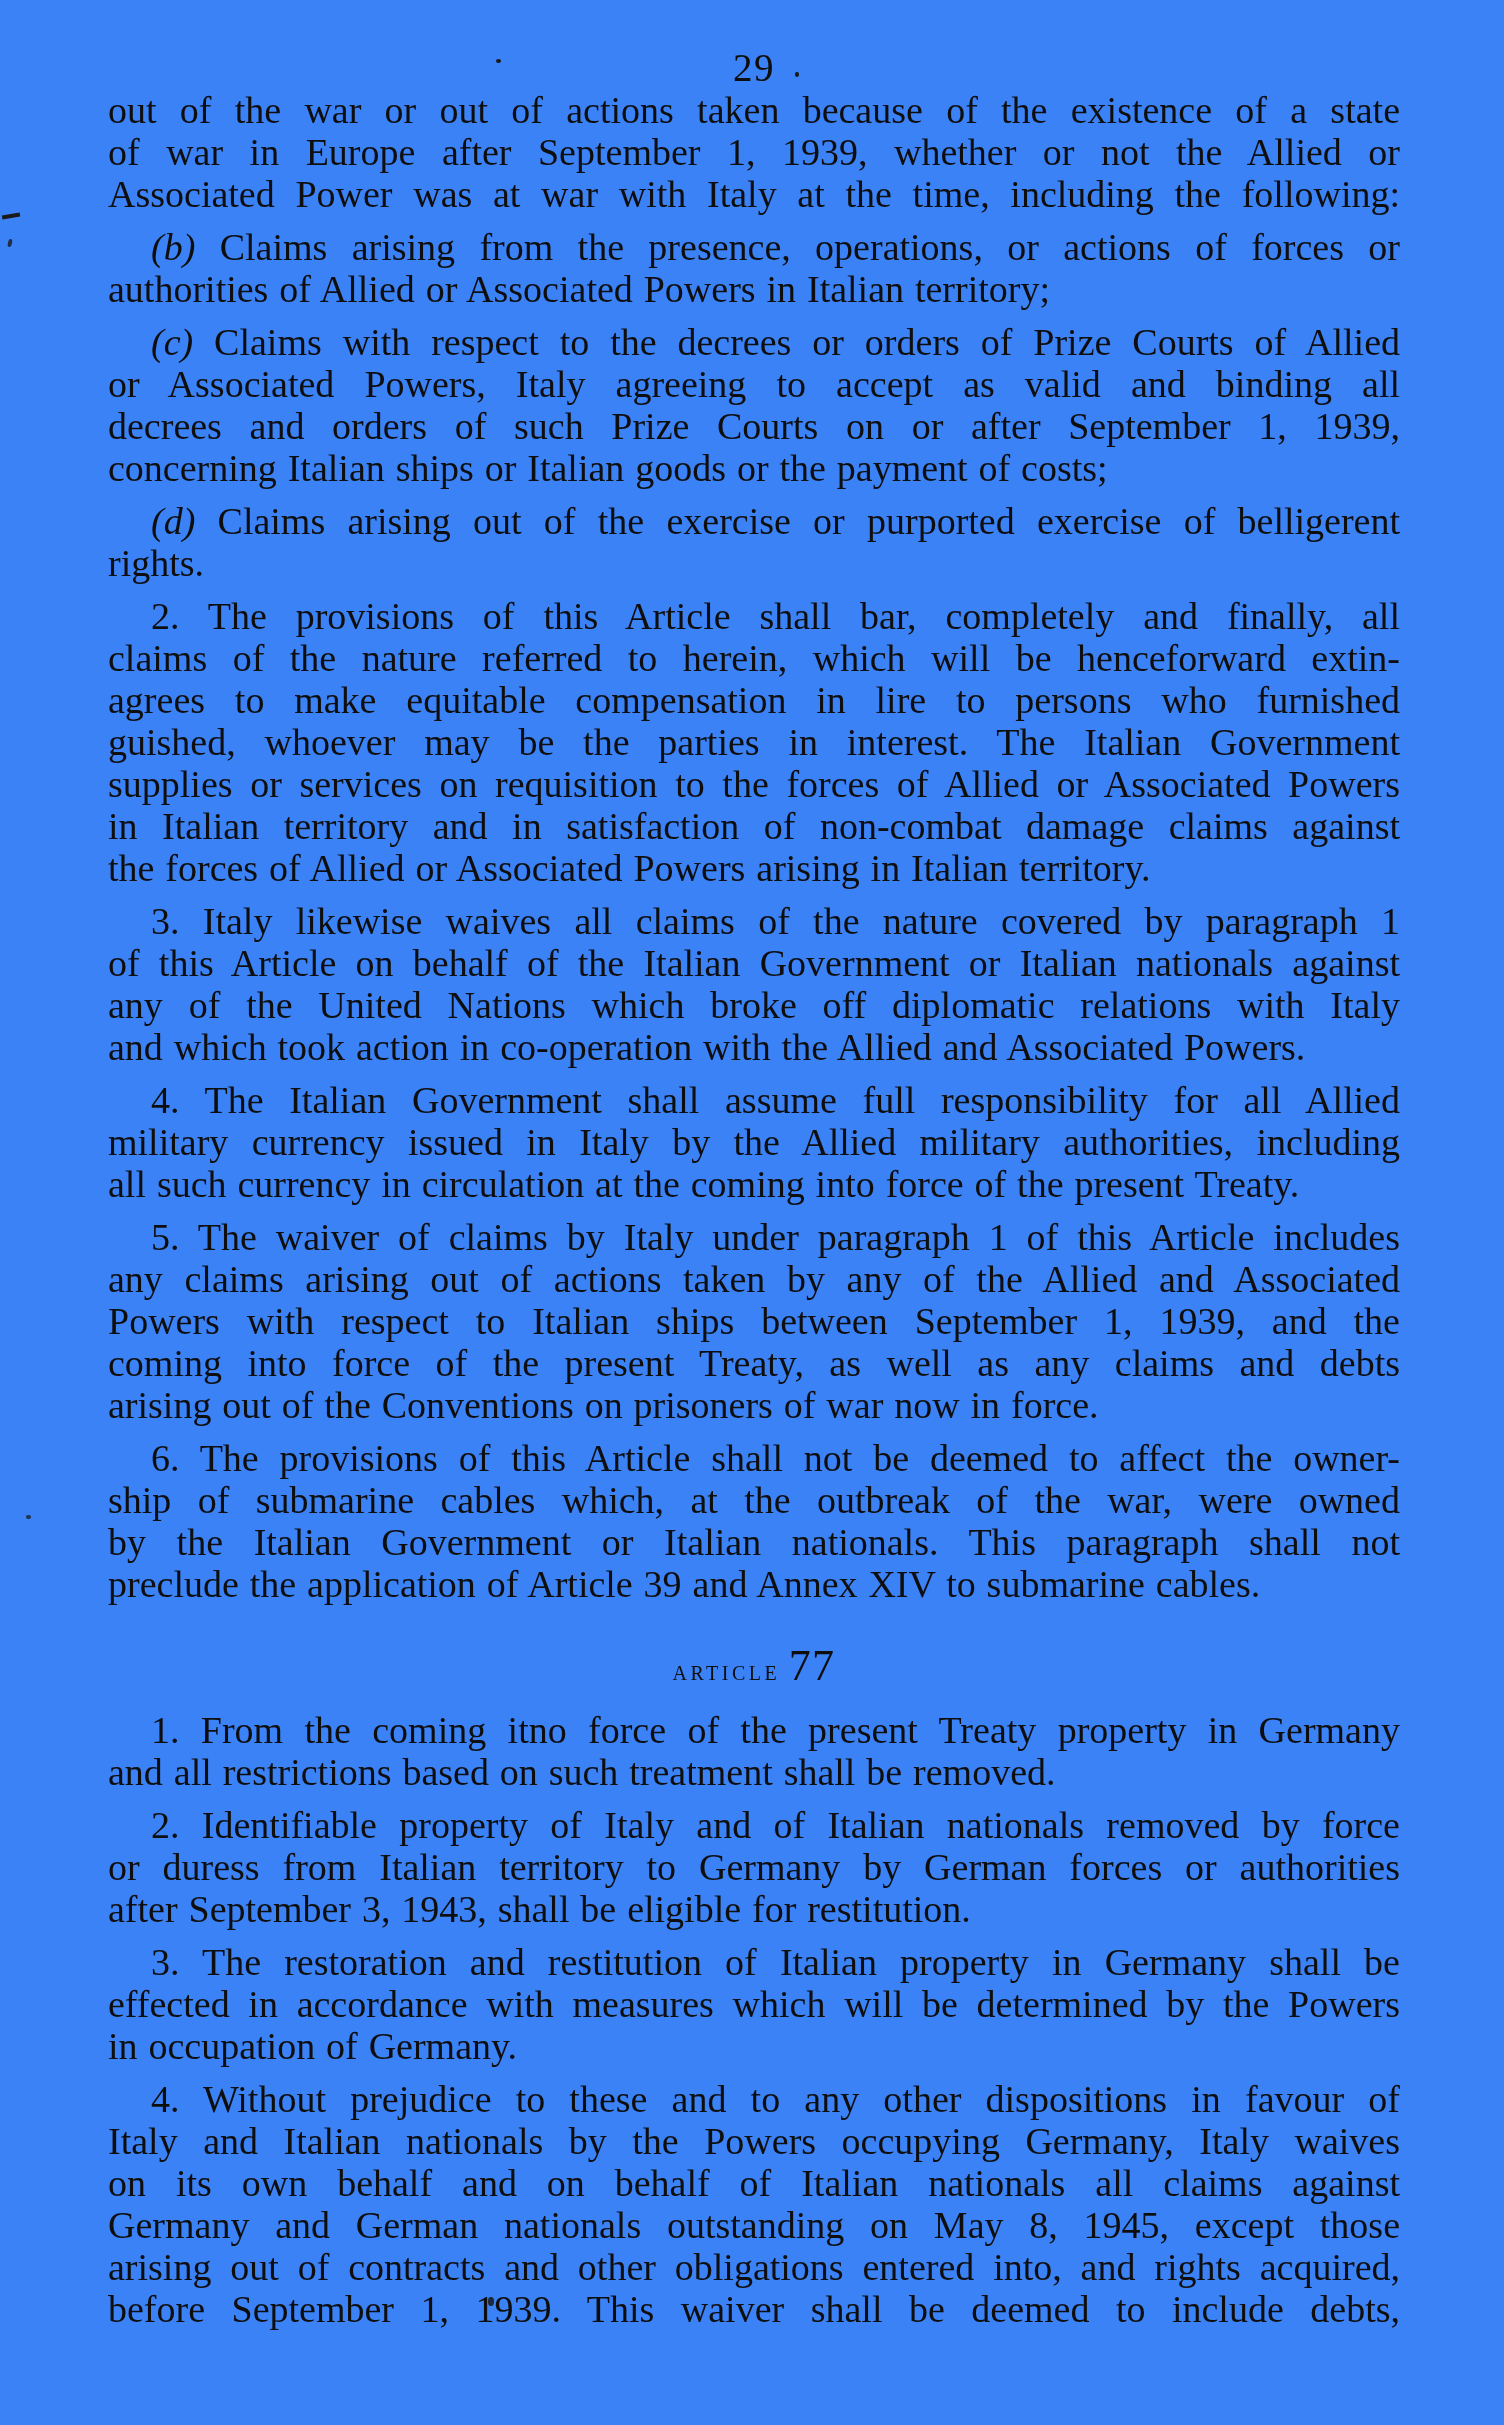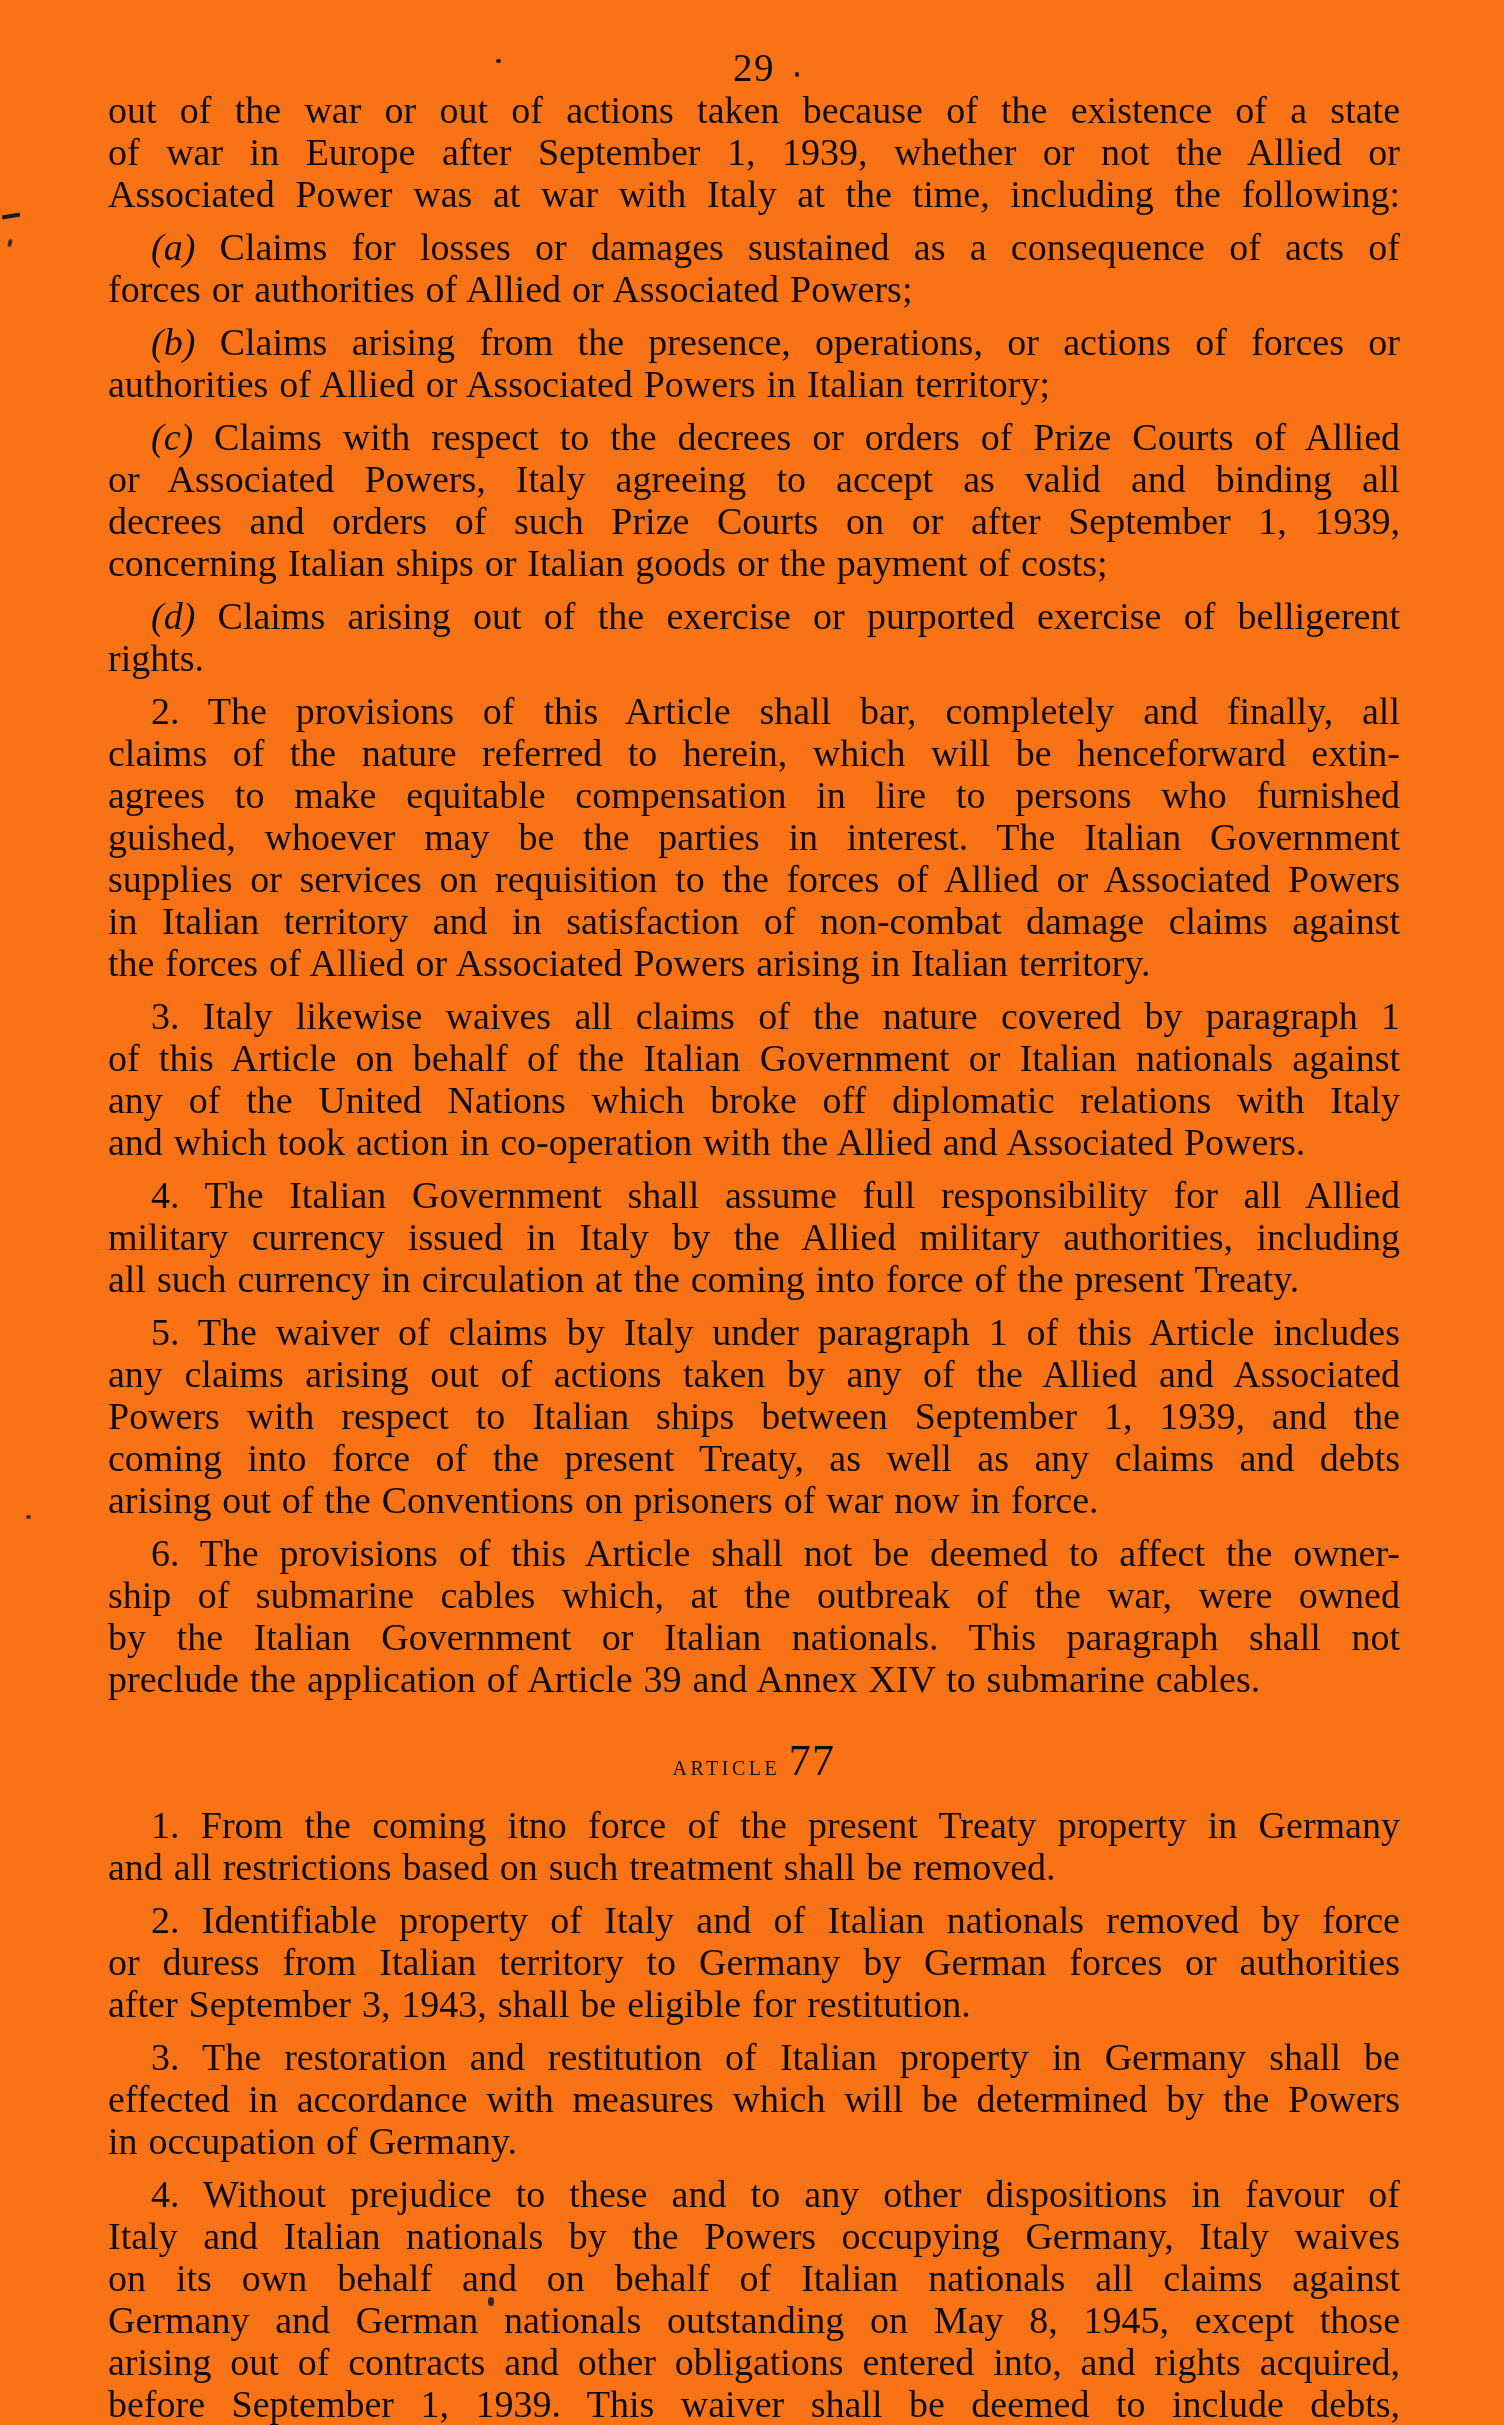--- a/index.html
+++ b/index.html
@@ -4,21 +4,21 @@
 <style>
   html, body { margin: 0; padding: 0; }
   body {
     width: 1505px; height: 2426px;
     background: #e8e8e8;
     font-family: "Liberation Serif", "DejaVu Serif", serif;
   }
   .sheet {
     position: relative;
     width: 1505px; height: 2426px;
-    background: #f97316;
+    background: #3b82f6;
     color: #0e0e0e;
     overflow: hidden;
   }
   .page-number {
     position: absolute;
     top: 47px; left: 108px; width: 1292px;
     text-align: center;
     font-size: 39px; line-height: 42px;
     letter-spacing: 1.4px;
   }
@@ -62,24 +62,20 @@
 <body>
 
 <div class="sheet">
   <div class="page-number">29</div>
 
   <div class="text-block">
       <div class="paragraph flush">
         <div class="line">out of the war or out of actions taken because of the existence of a state</div>
         <div class="line">of war in Europe after September 1, 1939, whether or not the Allied or</div>
         <div class="line">Associated Power was at war with Italy at the time, including the following:</div>
-      </div>
-      <div class="paragraph">
-        <div class="line first"><i>(a)</i> Claims for losses or damages sustained as a consequence of acts of</div>
-        <div class="line last">forces or authorities of Allied or Associated Powers;</div>
       </div>
       <div class="paragraph">
         <div class="line first"><i>(b)</i> Claims arising from the presence, operations, or actions of forces or</div>
         <div class="line last">authorities of Allied or Associated Powers in Italian territory;</div>
       </div>
       <div class="paragraph">
         <div class="line first"><i>(c)</i> Claims with respect to the decrees or orders of Prize Courts of Allied</div>
         <div class="line">or Associated Powers, Italy agreeing to accept as valid and binding all</div>
         <div class="line">decrees and orders of such Prize Courts on or after September 1, 1939,</div>
         <div class="line last">concerning Italian ships or Italian goods or the payment of costs;</div>

